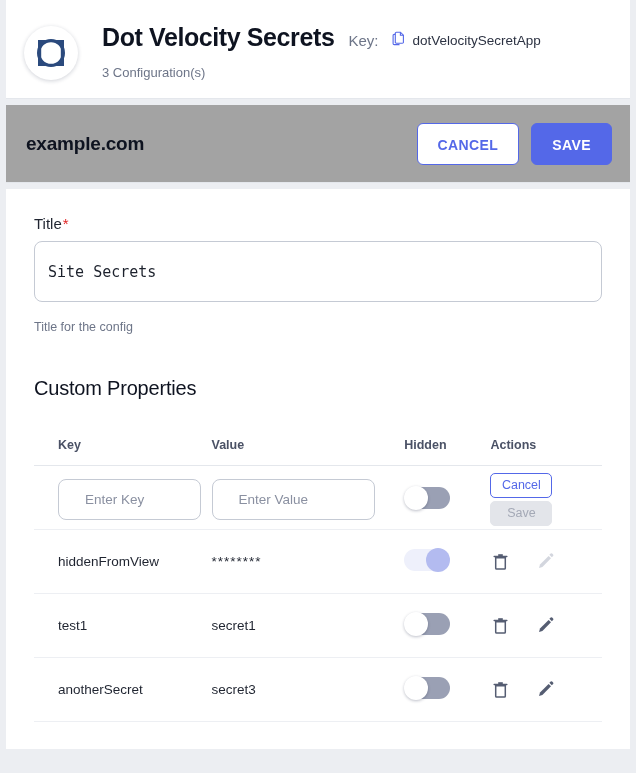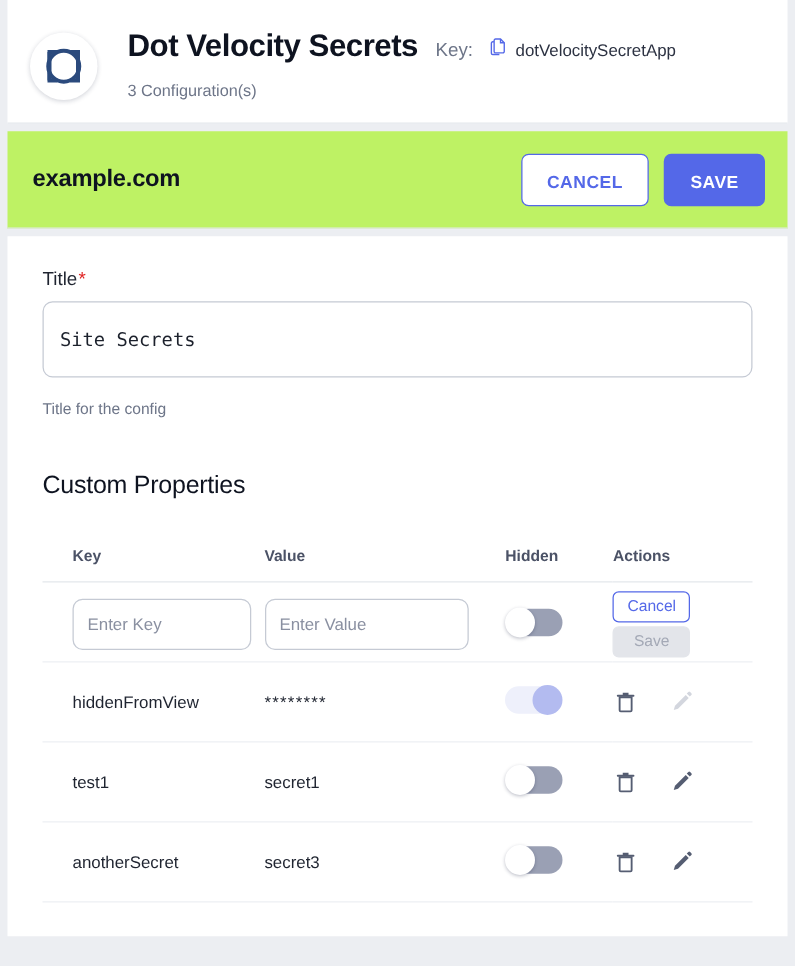--- a/index.html
+++ b/index.html
@@ -95,21 +95,21 @@
   }
 
   .app-desc {
     font-size: 13.5px;
     color: #1f2430;
     margin-top: 19px;
   }
 
   
   .toolbar-card {
-    background: #bef264;
+    background: #a3a3a3;
     border-bottom: 1px solid #e4e7ec;
     margin-top: 6px;
     height: 78px;
     display: flex;
     align-items: center;
     justify-content: space-between;
     padding: 0 18px 0 20px;
   }
 
   .site-name {
@@ -221,21 +221,21 @@
 
   .cell-input {
     width: 143px;
     height: 41px;
     border: 1px solid #c5cad4;
     border-radius: 8px;
     background: #ffffff;
     font-family: "Liberation Sans", sans-serif;
     font-size: 13.5px;
     color: #1f2430;
-    padding: 0 11px;
+    padding: 0 26px;
     outline: none;
   }
   .cell-input::placeholder { color: #8a90a1; }
   .cell-input.wide { width: 163px; }
 
   .masked { letter-spacing: 1px; }
 
   
   .toggle {
     width: 46px;

